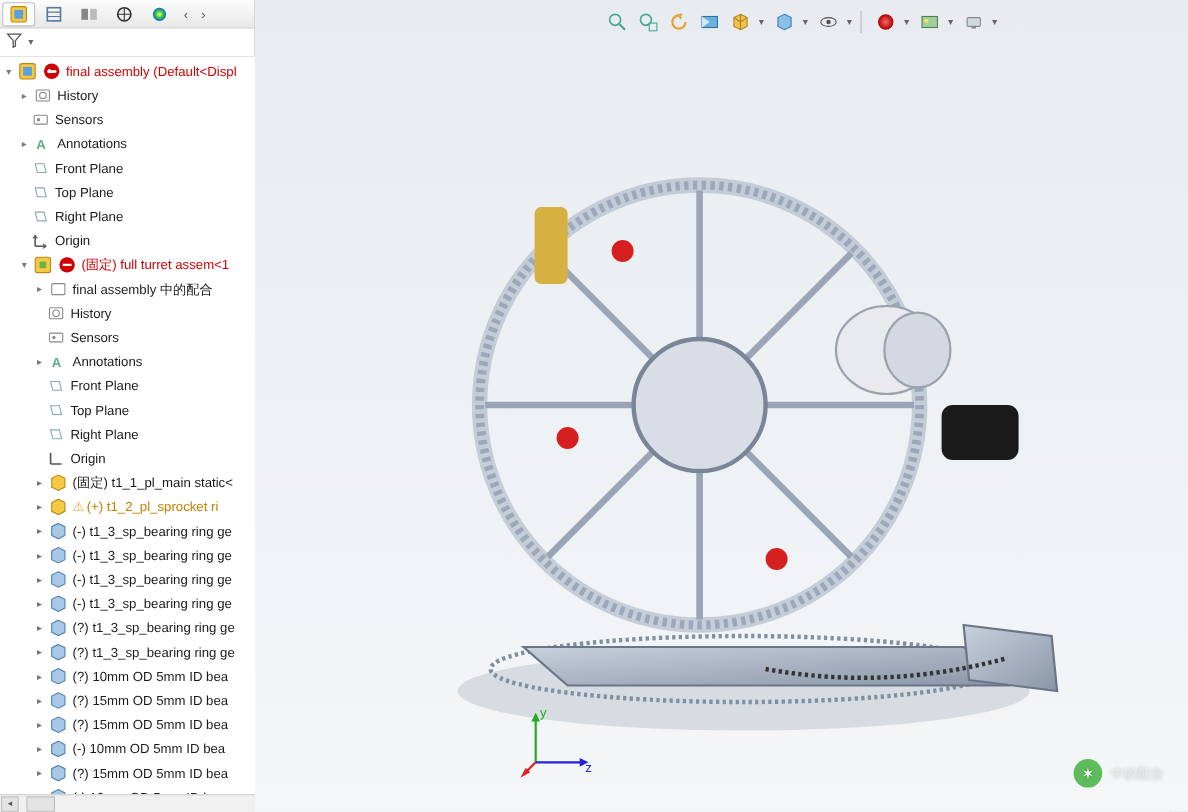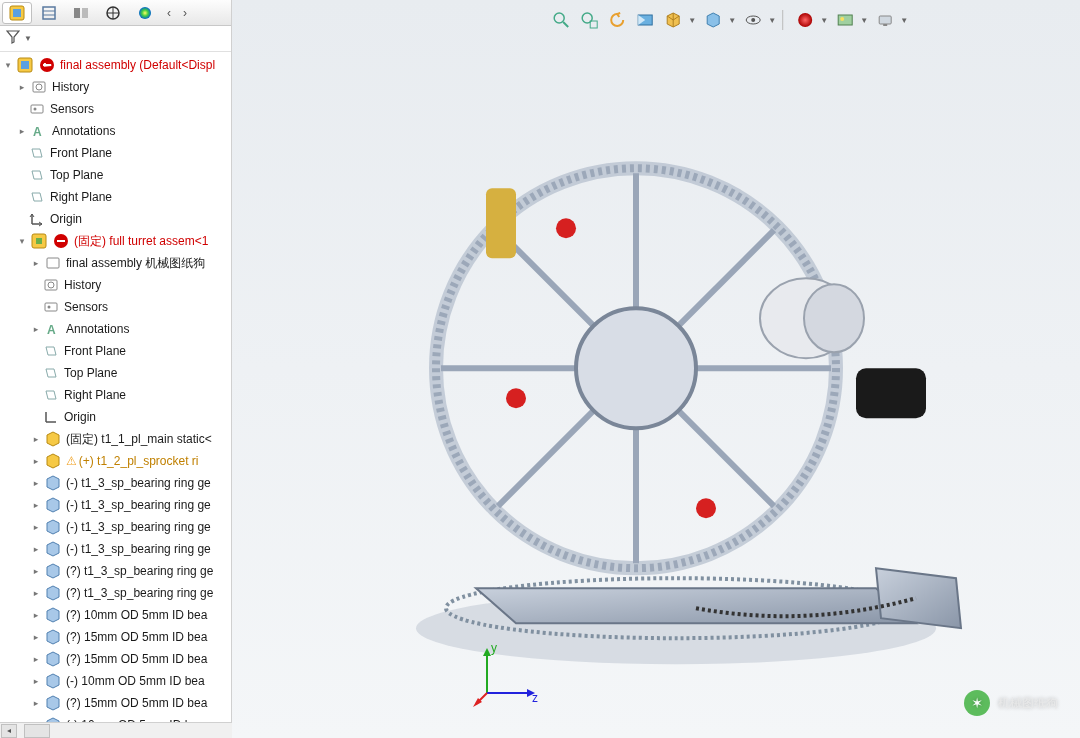--- a/index.html
+++ b/index.html
@@ -187,21 +187,21 @@
       <span>(固定) full turret assem&lt;1</span>
     </div>
 
     <div class="tree-row" style="--ind:30px">
       <span class="exp">▸</span>
       <span class="icon">
           <svg viewBox="0 0 16 16">
             <rect x="2" y="3" width="12" height="10" rx="1" fill="none" stroke="#888"></rect>
           </svg>
         </span>
-      <span>final assembly 机械图纸狗</span>
+      <span>final assembly 中的配合</span>
     </div>
     <div class="tree-row" style="--ind:42px">
       <span class="icon">
           <svg viewBox="0 0 16 16">
             <rect x="2" y="3" width="12" height="10" rx="1" fill="none" stroke="#888"></rect>
             <circle cx="8" cy="8" r="3" fill="none" stroke="#888"></circle>
           </svg>
         </span>
       <span>History</span>
     </div>
@@ -518,15 +518,15 @@
     <line x1="15" y1="55" x2="58" y2="55" stroke="#22d" stroke-width="2"></line>
       <polygon points="63,55 55,51 55,59" fill="#22d"></polygon>
     <line x1="15" y1="55" x2="4" y2="66" stroke="#d22" stroke-width="2"></line>
       <polygon points="1,69 10,64 6,60" fill="#d22"></polygon>
     <text x="19" y="14" fill="#2a2" font-size="10">y</text>
     <text x="60" y="64" fill="#22d" font-size="10">z</text>
   </svg>
 
   <div class="watermark">
     <span class="wm-ico">✶</span>
-    <span>机械图纸狗</span>
+    <span>中的配合</span>
   </div>
 </div>
 
 </body></html>

